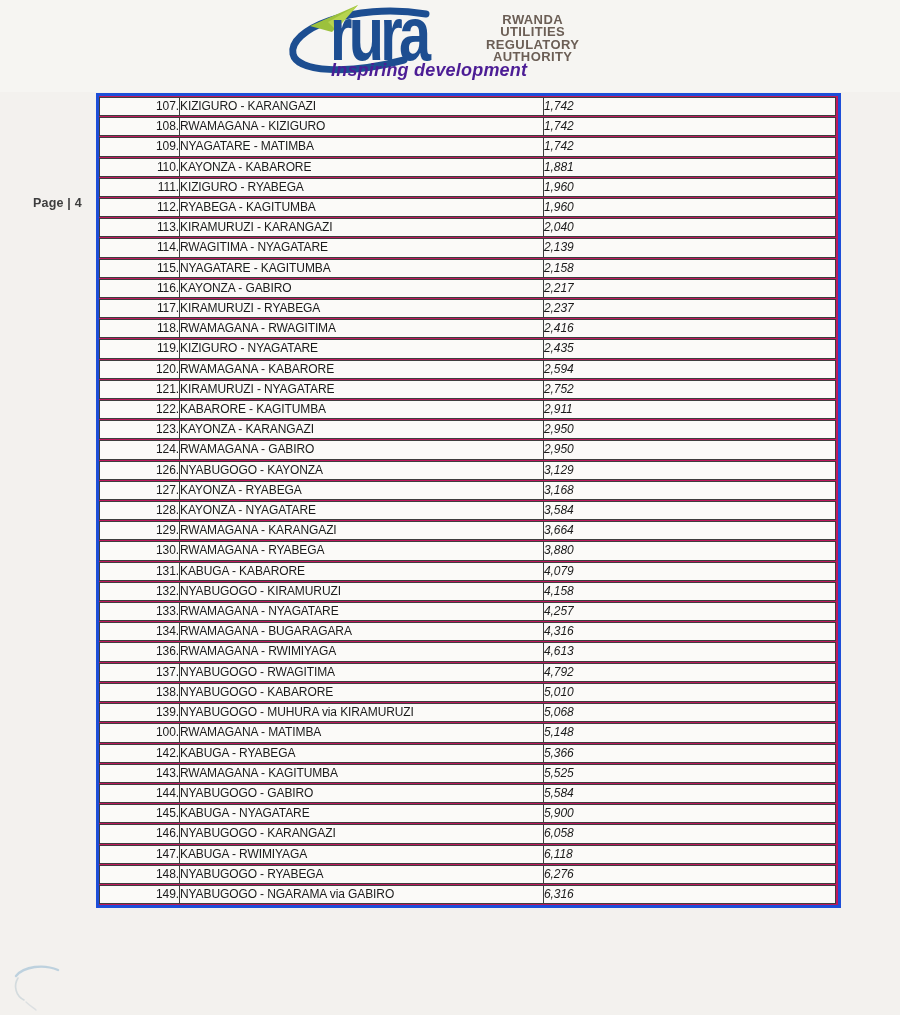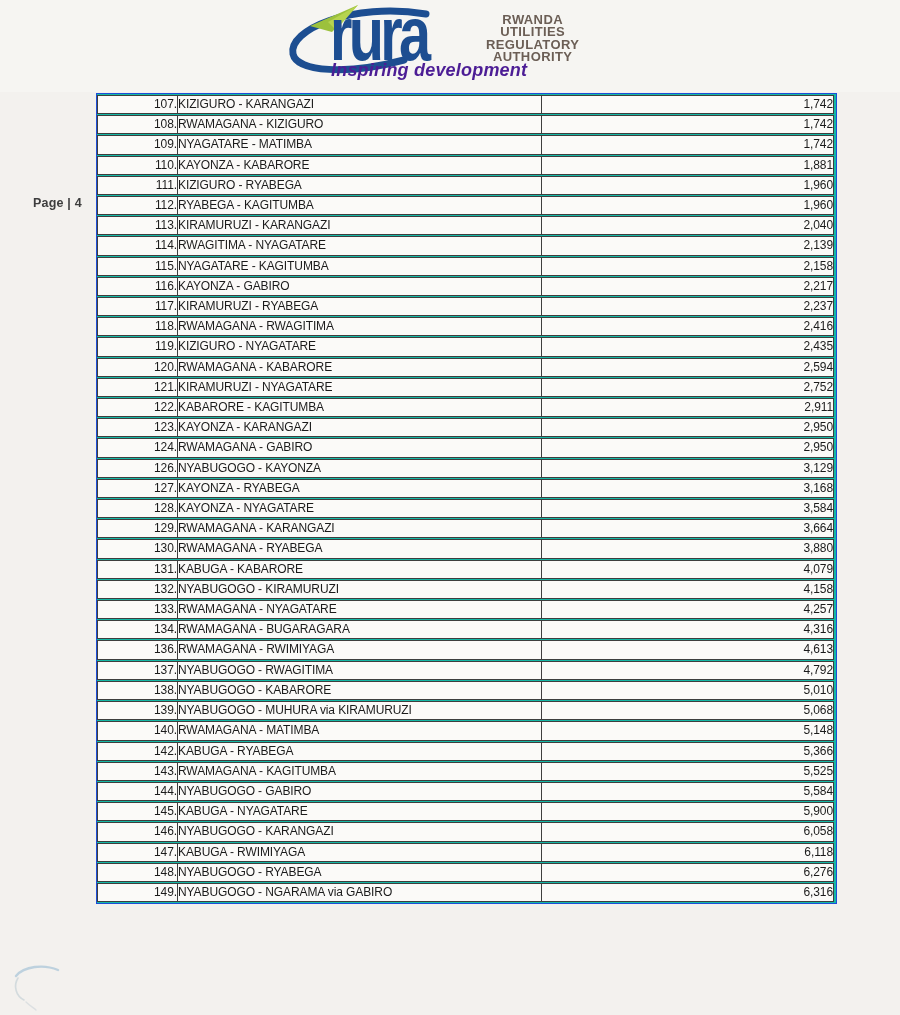--- a/index.html
+++ b/index.html
@@ -29,21 +29,21 @@
     line-height:12.3px;white-space:pre-line;
   }
   
   .page-label{
     position:absolute;left:33px;top:196px;
     font-size:12.5px;font-weight:bold;color:#3d3d3d;letter-spacing:0.2px;text-align:center;
   }
   
   .table-wrap{
     position:absolute;left:96px;top:93px;width:739px;
-    border:1px solid #1d4ed8;background:#14b8a6;
+    border:3px solid #1d4ed8;background:#be185d;
   }
   table.fares{
     width:737px;table-layout:fixed;
     border-collapse:separate;border-spacing:0 1px;
     background:transparent;
   }
   table.fares td{
     height:17.2px;line-height:17.2px;
     font-size:12px;color:#1b1b1b;letter-spacing:-0.1px;
     background:#fbfaf8;
@@ -53,22 +53,23 @@
   }
   td.c-no{
     width:81px;text-align:right;padding-right:9px;
     border-left:1.5px solid #3e3e3e;border-right:1.5px solid #3e3e3e;
   }
   td.c-route{
     width:364px;padding-left:7px;
     border-right:1.5px solid #3e3e3e;
   }
   td.c-val{
-    width:292px;text-align:right;padding-left:50px;
+    width:292px;text-align:left;padding-left:50px;
     border-right:1.5px solid #3e3e3e;
+    font-style:italic;
   }
   
   .squiggle{position:absolute;left:6px;top:952px;width:70px;height:60px;}
 </style>
 </head>
 <body>
 
 <div class="header">
 
   <svg class="logo-swoosh" viewBox="0 0 210 78" xmlns="http://www.w3.org/2000/svg">
@@ -247,21 +248,21 @@
         <td class="c-no">138.</td>
         <td class="c-route">NYABUGOGO - KABARORE</td>
         <td class="c-val">5,010</td>
       </tr>
         <tr>
         <td class="c-no">139.</td>
         <td class="c-route">NYABUGOGO - MUHURA via KIRAMURUZI</td>
         <td class="c-val">5,068</td>
       </tr>
         <tr>
-        <td class="c-no">140.</td>
+        <td class="c-no">100.</td>
         <td class="c-route">RWAMAGANA - MATIMBA</td>
         <td class="c-val">5,148</td>
       </tr>
         <tr>
         <td class="c-no">142.</td>
         <td class="c-route">KABUGA - RYABEGA</td>
         <td class="c-val">5,366</td>
       </tr>
         <tr>
         <td class="c-no">143.</td>

